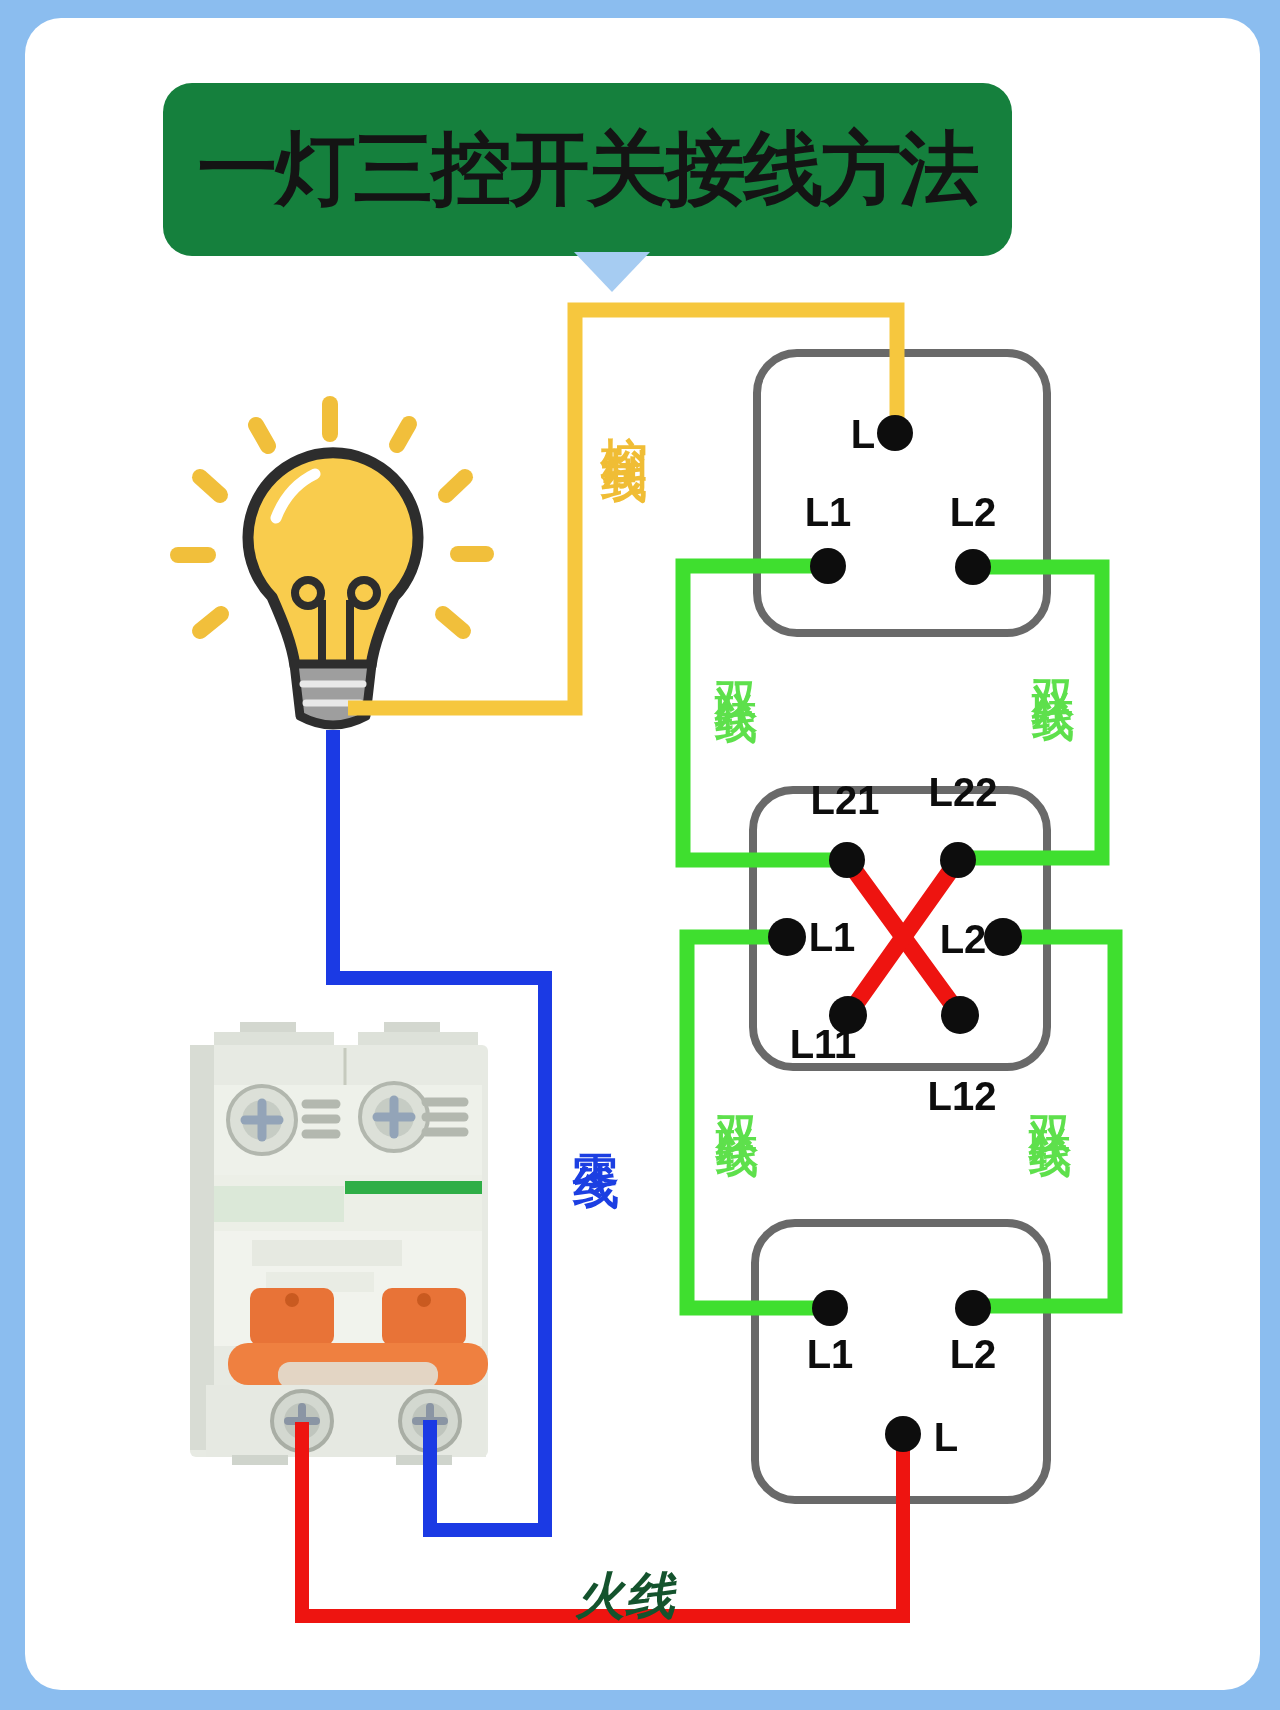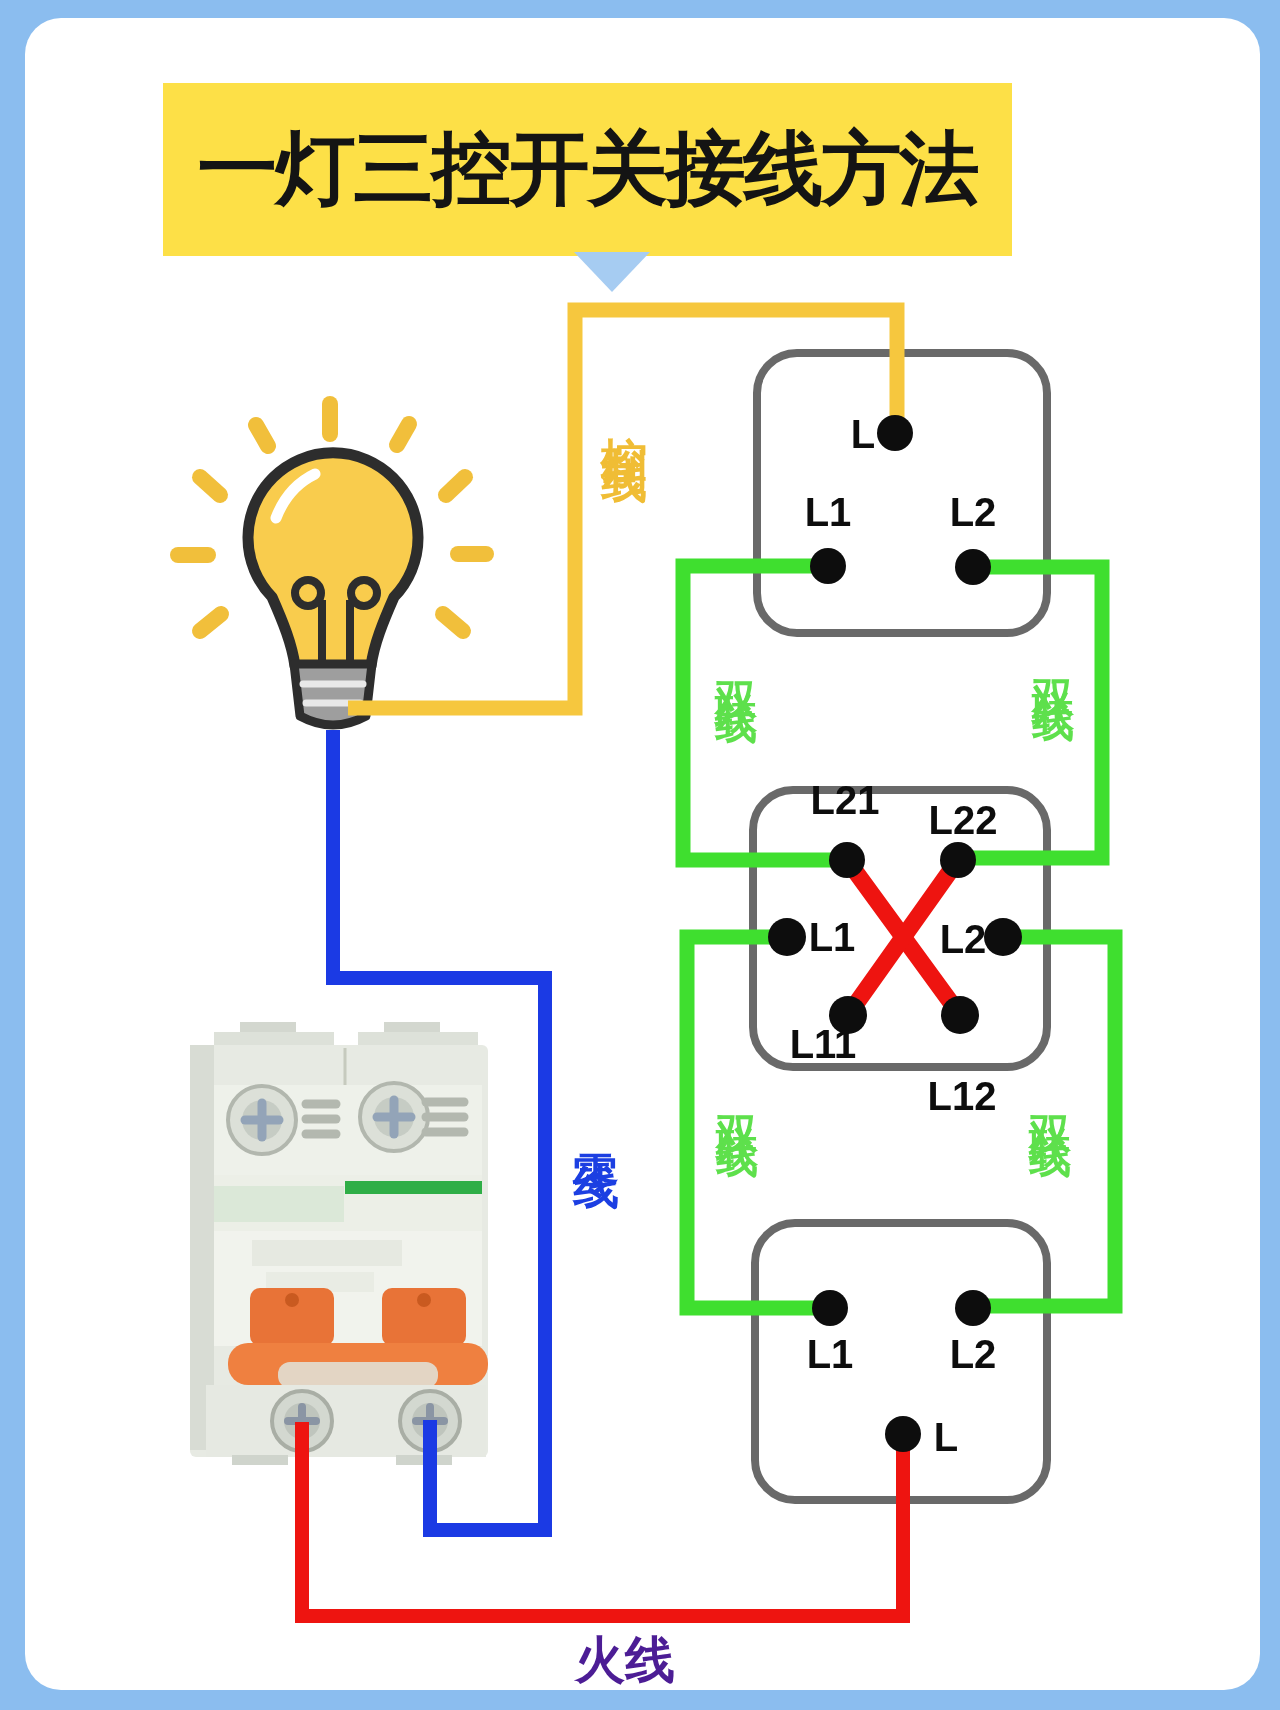--- a/index.html
+++ b/index.html
@@ -1,36 +1,36 @@
 <!DOCTYPE html>
 <html><head>
 <meta charset="utf-8">
 <style>
   html,body{margin:0;padding:0;background:#8bbdef;}
   .stage{position:relative;width:1280px;height:1710px;background:#8bbdef;overflow:hidden;
          font-family:"Liberation Sans","DejaVu Sans",sans-serif;}
   .card{position:absolute;left:25px;top:18px;width:1235px;height:1672px;background:#ffffff;border-radius:36px;}
   svg.diagram{position:absolute;left:0;top:0;width:1280px;height:1710px;}
-  .banner{position:absolute;left:163px;top:83px;width:849px;height:173px;background:#fde047;
-          display:flex;align-items:center;justify-content:center;}
+  .banner{position:absolute;left:163px;top:83px;width:849px;height:173px;background:#15803d;
+          display:flex;align-items:center;justify-content:center;border-radius:29px;}
   .banner-tip{position:absolute;left:574px;top:252px;width:0;height:0;
           border-left:38px solid transparent;border-right:38px solid transparent;border-top:40px solid #a6ccf2;}
   .title-text{font-size:80px;font-weight:900;color:#141414;letter-spacing:-2px;white-space:nowrap;}
   .term{position:absolute;transform:translate(-50%,-50%);font-weight:800;font-size:40px;color:#0d0d0d;white-space:nowrap;}
   .vlab{position:absolute;transform:translateX(-50%);writing-mode:vertical-rl;text-orientation:upright;
         font-weight:800;white-space:nowrap;letter-spacing:10px;}
   .control{color:#f0bd35;font-size:46px;left:625px;top:400px;}
   .dual{color:#5ee04c;font-size:42px;}
   .dual-tl{left:736px;top:648px;}
   .dual-tr{left:1053px;top:646px;}
   .dual-bl{left:737px;top:1082px;}
   .dual-br{left:1050px;top:1082px;}
   .neutral{color:#1c3fe2;font-size:46px;left:597px;top:1116px;}
-  .live{position:absolute;transform:translate(-50%,-50%);color:#4c1d95;font-size:50px;font-weight:800;
-        left:625px;top:1660px;white-space:nowrap;}
+  .live{position:absolute;transform:translate(-50%,-50%);color:#14532d;font-size:50px;font-weight:800;
+        left:625px;top:1596px;white-space:nowrap;font-style:italic;}
 </style>
 </head>
 <body>
 
 <div class="stage">
   <div class="card"></div>
 
   <svg class="diagram" viewBox="0 0 1280 1710">
 
     <rect x="757" y="353" width="290" height="280" rx="40" fill="#ffffff" stroke="#696969" stroke-width="8"></rect>
@@ -151,21 +151,21 @@
   <div class="vlab dual dual-bl">双联线</div>
   <div class="vlab dual dual-br">双联线</div>
   <div class="vlab neutral">零线</div>
   <div class="live">火线</div>
 
   <div class="term" style="left:863px;top:434px;">L</div>
   <div class="term" style="left:828px;top:512px;">L1</div>
   <div class="term" style="left:973px;top:512px;">L2</div>
 
   <div class="term" style="left:845px;top:800px;">L21</div>
-  <div class="term" style="left:963px;top:820px;">L22</div>
+  <div class="term" style="left:963px;top:792px;">L22</div>
   <div class="term" style="left:832px;top:937px;">L1</div>
   <div class="term" style="left:963px;top:939px;">L2</div>
   <div class="term" style="left:823px;top:1044px;">L11</div>
   <div class="term" style="left:962px;top:1096px;">L12</div>
 
   <div class="term" style="left:830px;top:1354px;">L1</div>
   <div class="term" style="left:973px;top:1354px;">L2</div>
   <div class="term" style="left:946px;top:1437px;">L</div>
 </div>
 

